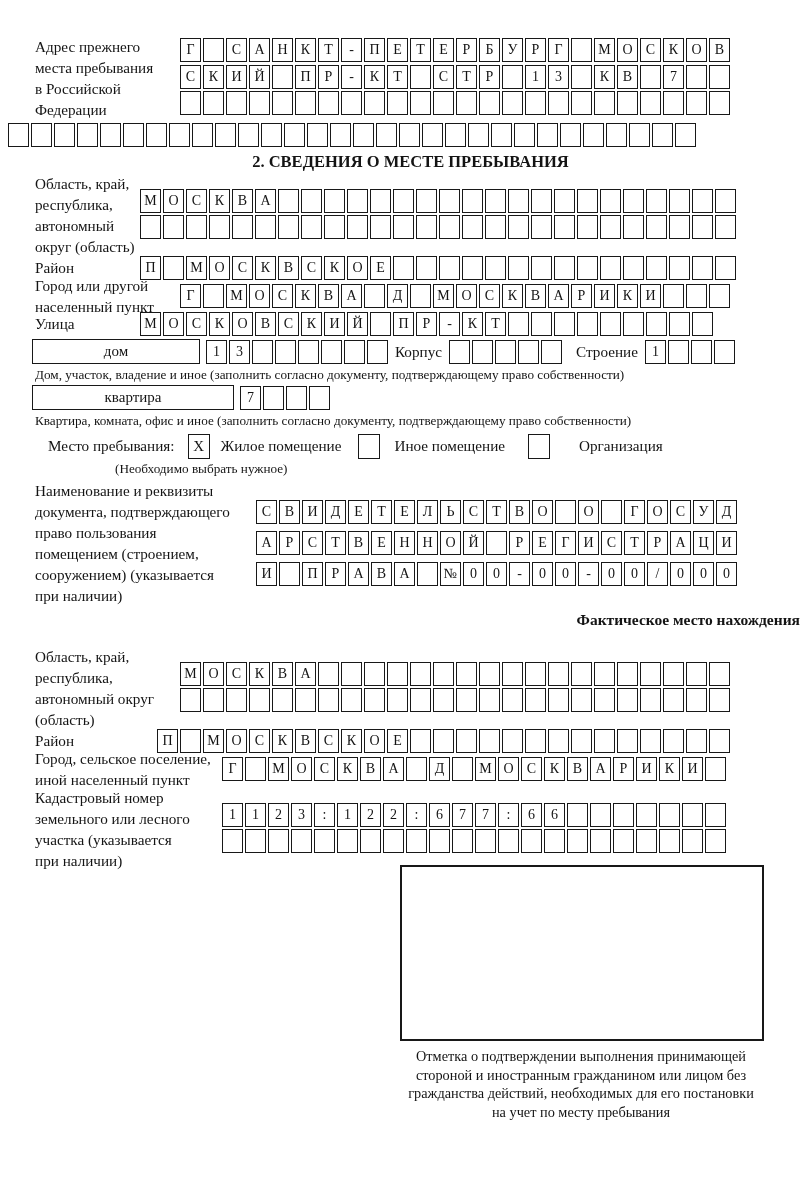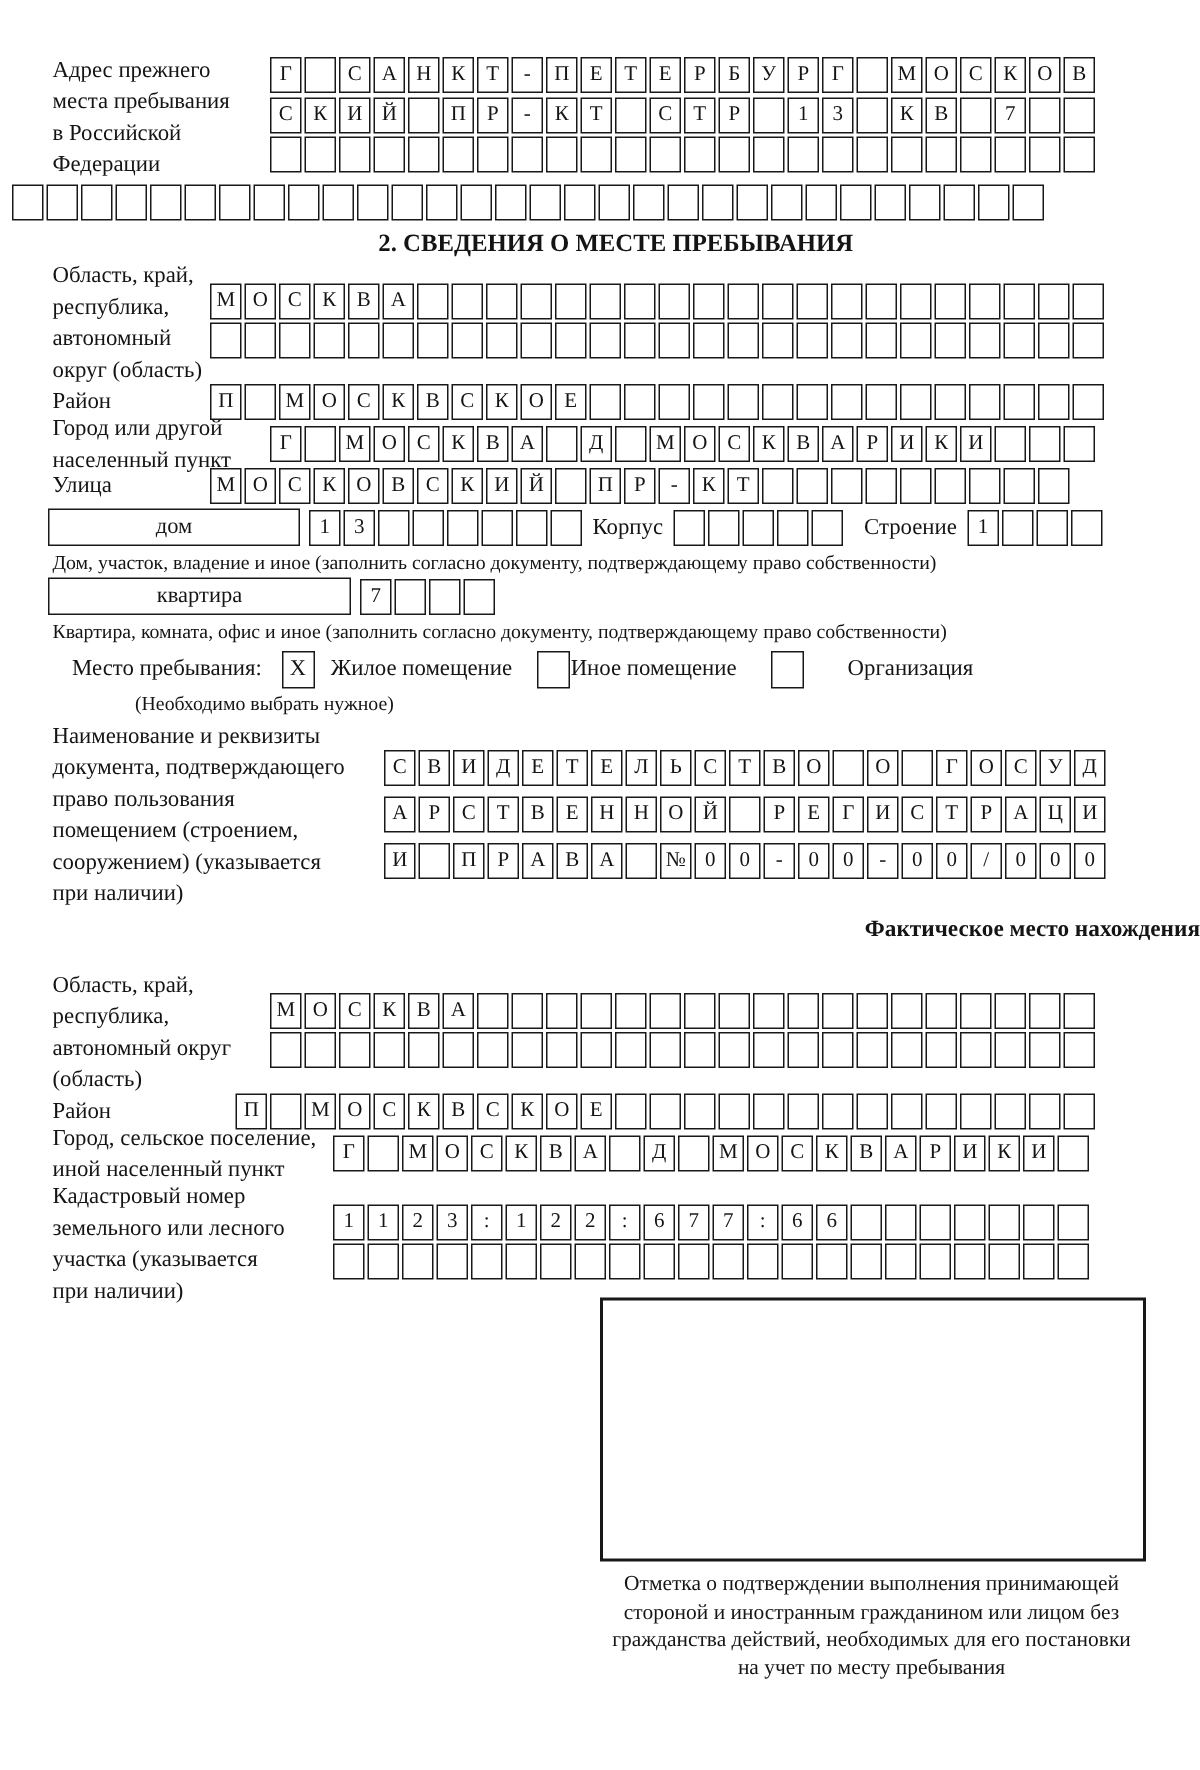--- a/index.html
+++ b/index.html
@@ -41,21 +41,21 @@
        display:flex;align-items:center;justify-content:center;font-size:15px;}
   .opt-label{font-size:15.2px;flex:none;}
 
   .law-note{font-size:13.4px;line-height:19px;}
 
   .stampbox{margin:6px 0 0 400px;width:360px;height:172px;border:2px solid #181818;background:#fff;}
   .stamp-caption{margin:6px 0 0 392px;width:378px;font-size:14.3px;line-height:18.5px;text-align:center;white-space:pre-line;}
 
   .mt16{margin-top:16px}.mt6{margin-top:6px}.mt2{margin-top:2px}.mt20{margin-top:20px}.mt3{margin-top:3px}
   .note-left{padding-left:35px;margin-top:3px;}
-  .necessary{padding-left:90px;margin-top:2px;}
+  .necessary{padding-left:115px;margin-top:2px;}
 </style>
 </head>
 <body>
 
 <div class="sheet">
 
 
   <div class="frow mt20 h88">
     <div class="flabel w145 pre">Адрес прежнего
 места пребывания
@@ -375,21 +375,21 @@
         <div class="cell"></div>
       </div>
   </div>
   <div class="smallnote note-left">Квартира, комната, офис и иное (заполнить согласно документу, подтверждающему право собственности)</div>
 
   <div class="place-row">
     <span class="opt-label">Место пребывания:</span>
     <span class="chk" style="margin-left:13px">X</span>
     <span class="opt-label" style="margin-left:11px">Жилое помещение</span>
     <span class="chk" style="margin-left:17px"></span>
-    <span class="opt-label" style="">Иное помещение</span>
+    <span class="opt-label" style="margin-left:14px">Иное помещение</span>
     <span class="chk" style="margin-left:23px"></span>
     <span class="opt-label" style="margin-left:29px">Организация</span>
   </div>
   <div class="smallnote necessary">(Необходимо выбрать нужное)</div>
 
   <div class="frow mt6 h120">
     <div class="flabel w221 pre">Наименование и реквизиты
 документа, подтверждающего
 право пользования
 помещением (строением,

